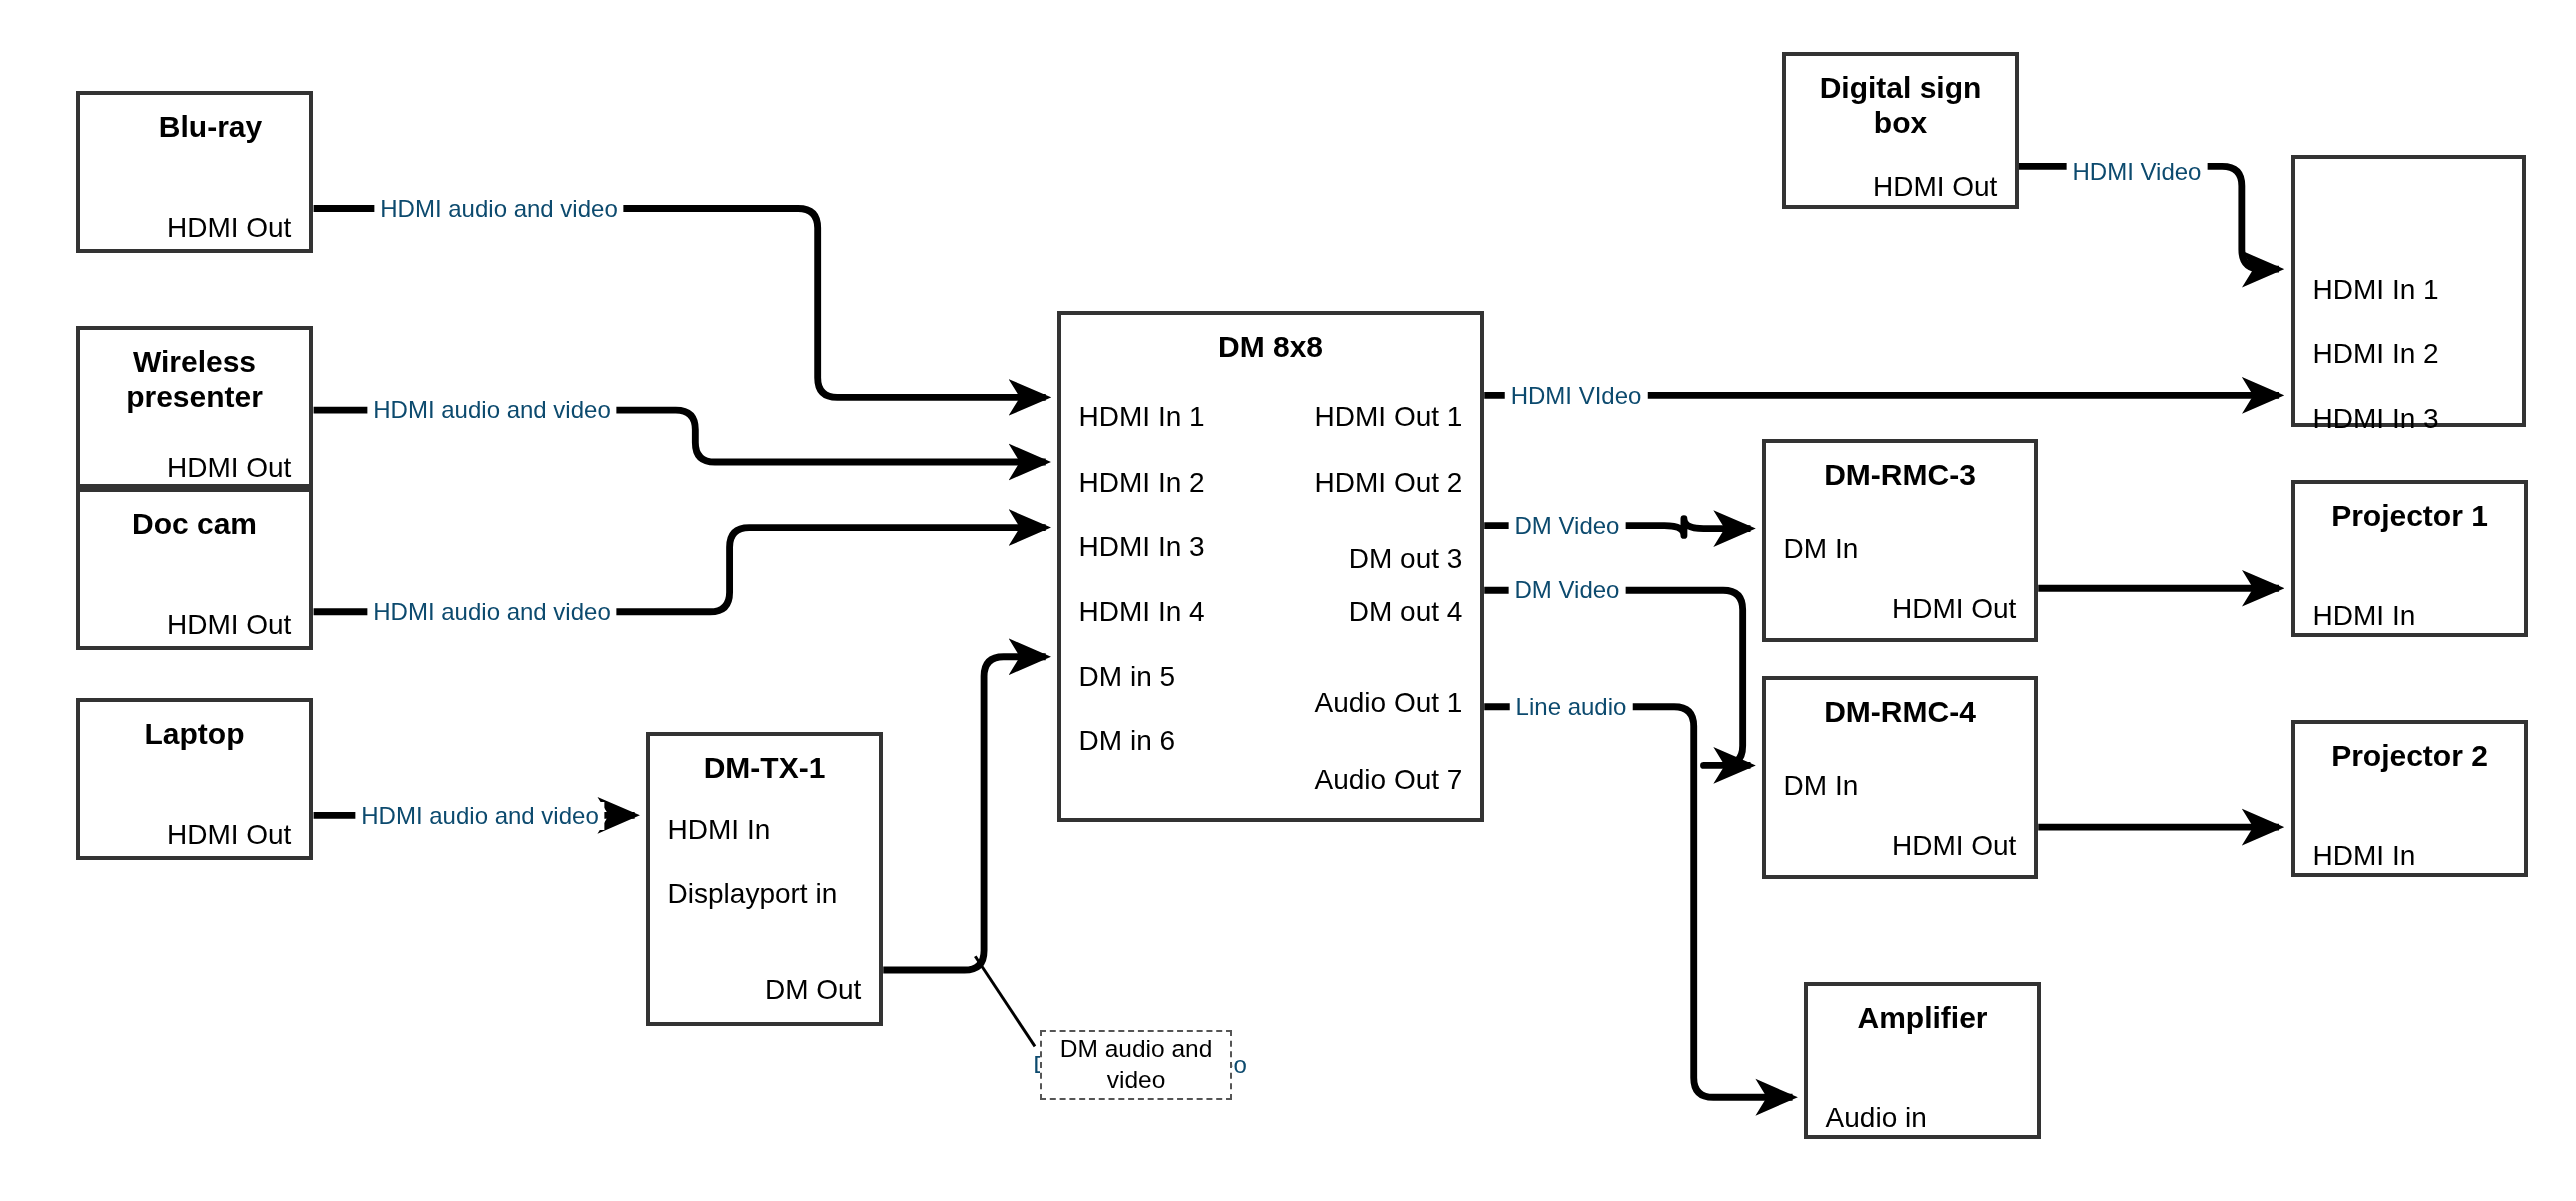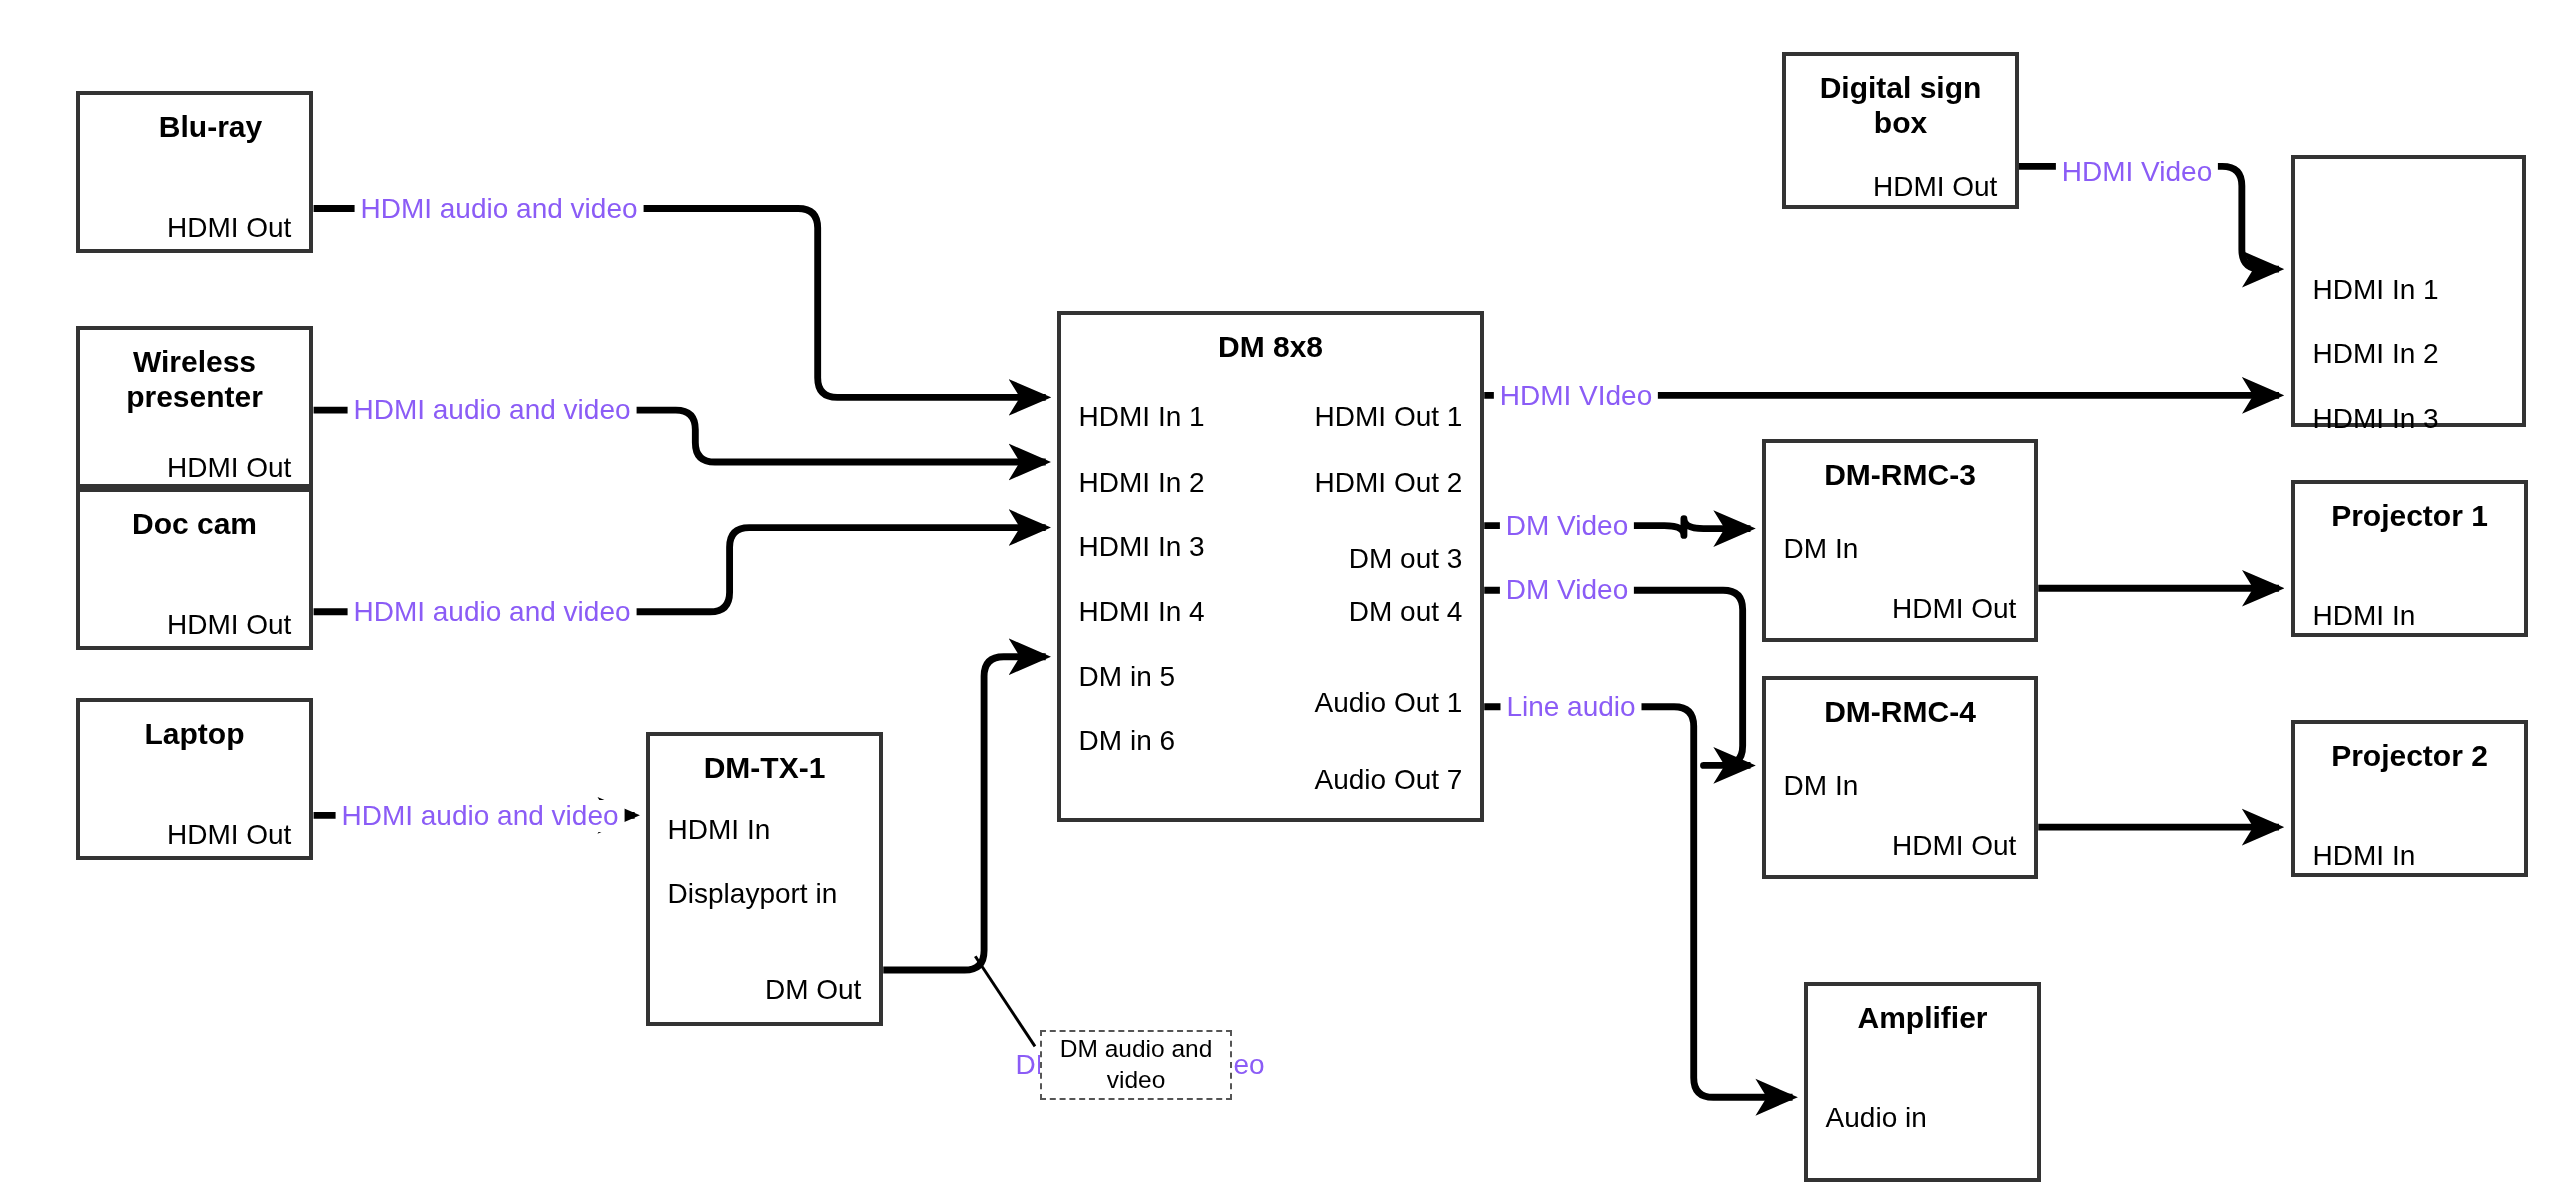--- a/index.html
+++ b/index.html
@@ -51,22 +51,22 @@
   .port {
     position: absolute;
     font-size: 28px;
     color: #000000;
     white-space: nowrap;
   }
   .port-left  { left: 17.6px;  text-align: left; }
   .port-right { right: 17.6px; text-align: right; }
   .edge-label {
     position: absolute;
-    font-size: 28px;
-    color: #8b5cf6;
+    font-size: 24px;
+    color: #0c4a6e;
     white-space: nowrap;
     background: #ffffff;
     padding: 0 5.9px;
     transform: translate(-50%, -50%);
   }
   .note-box {
     position: absolute;
     box-sizing: border-box;
     border: 2.9px dashed #555555;
     background: #ffffff;
@@ -177,21 +177,21 @@
         <div class="port port-right" style="top: 150px;">HDMI Out</div>
       </div>
       <div class="node" style="left: 2291px; top: 480px; width: 237px; height: 157px; border-color: rgb(51, 51, 51);">
         <div class="node-title" style="top: 13.7px;">Projector 1</div>
         <div class="port port-left" style="top: 116px;">HDMI In</div>
       </div>
       <div class="node" style="left: 2291px; top: 720px; width: 237px; height: 157px; border-color: rgb(51, 51, 51);">
         <div class="node-title" style="top: 13.7px;">Projector 2</div>
         <div class="port port-left" style="top: 116px;">HDMI In</div>
       </div>
-      <div class="node" style="left: 1804px; top: 982px; width: 237px; height: 200px; border-color: rgb(51, 51, 51);">
+      <div class="node" style="left: 1804px; top: 982px; width: 237px; height: 157px; border-color: rgb(51, 51, 51);">
         <div class="node-title" style="top: 13.7px;">Amplifier</div>
         <div class="port port-left" style="top: 116px;">Audio in</div>
       </div>
     </div>
 
   <div id="edge-labels">
       <div class="edge-label" style="left: 499px; top: 209px;">HDMI audio and video</div>
       <div class="edge-label" style="left: 492px; top: 410px;">HDMI audio and video</div>
       <div class="edge-label" style="left: 492px; top: 612px;">HDMI audio and video</div>
       <div class="edge-label" style="left: 480px; top: 816px;">HDMI audio and video</div>

